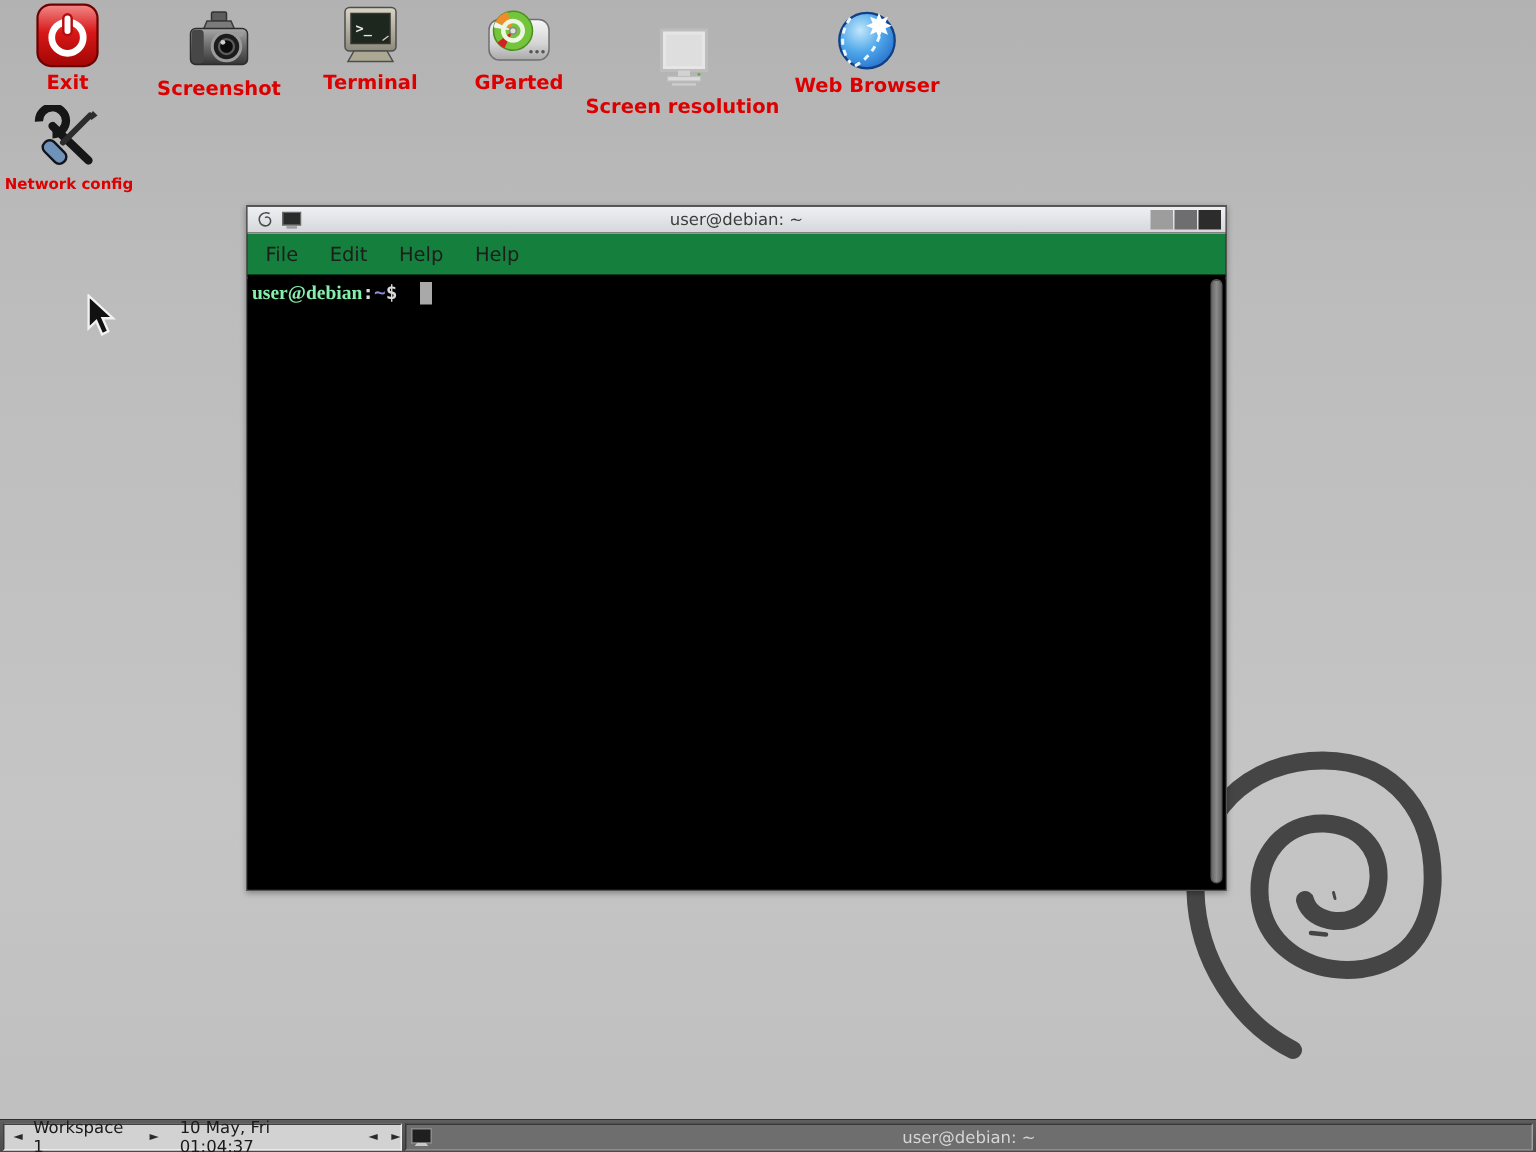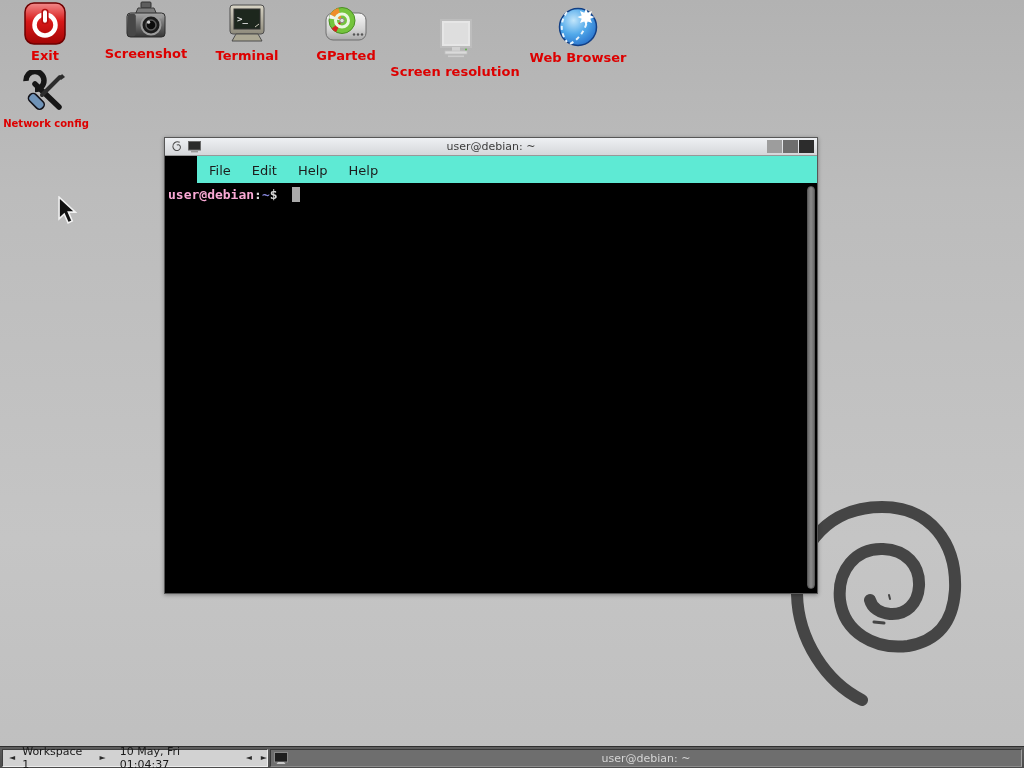--- a/index.html
+++ b/index.html
@@ -32,33 +32,33 @@
     font-size:11px; color:#3c3c3c;
   }
   .tb-ic { margin-right:5px; display:inline-flex; }
   .winbtns { position:absolute; right:3px; top:2px; display:flex; gap:1px; }
   .winbtn { width:15px; height:13px; border:none; padding:0; cursor:default; }
   .winbtn.min { background:#9d9d9d; }
   .winbtn.max { background:#6e6e6e; }
   .winbtn.close { background:#2c2c2c; }
 
   .menubar {
-    height:30px; background:#5eead4; border-bottom:1px solid #b3b3b3;
+    height:30px; background:#15803d; border-bottom:1px solid #b3b3b3;
     display:flex; align-items:center; padding-left:12px; gap:21px;
-    font-size:13px; color:#1d1d1d;margin-left:32px;
+    font-size:13px; color:#1d1d1d;
   }
   .menubar span { cursor:default; }
 
   .termarea {
     position:absolute; left:0; right:0; top:45px; bottom:0; background:#000;
     font-family:"DejaVu Sans Mono", monospace; font-size:13px; font-weight:bold;
     padding:4px 3px; color:#d9d9d9;
   }
   .promptline { display:flex; align-items:center; white-space:pre; }
-  .p-user { color:#f9a8d4; }
+  .p-user { color:#86efac;font-family:Liberation Serif, serif; }
   .p-cwd  { color:#8888dd; }
   .cursor { display:inline-block; width:8px; height:15px; background:#a9a9a9; margin-left:7px; }
 
   .scrollbar {
     position:absolute; right:1px; top:46px; bottom:2px; width:10px; background:#000;
   }
   .scroll-thumb {
     position:absolute; left:1px; right:1px; top:2px; bottom:2px;
     background:linear-gradient(90deg,#6a6a6a,#8a8a8a,#6a6a6a);
     border:1px solid #585858; border-radius:5px;
@@ -108,21 +108,21 @@
       </linearGradient>
         </defs>
       <rect x="2" y="1" width="40" height="41" rx="9" fill="url(#gRed)" stroke="#6e0000" stroke-width="1.5"></rect>
       <circle cx="22" cy="23" r="10.5" fill="none" stroke="#ffffff" stroke-width="4.5"></circle>
       <rect x="19.2" y="7.5" width="5.6" height="14" rx="2.8" fill="#ffffff" stroke="#b40d0d" stroke-width="1.6"></rect>
     </svg>
   </div>
   <div class="lbl">Exit</div>
 </div>
 
-<div class="dicon" style="left:91px; top:0; width:110px;">
+<div class="dicon" style="left:91px; top:6px; width:110px;">
   <div class="img">
     <svg width="46" height="46" viewBox="0 0 46 46">
       <defs>
           <linearGradient id="gCam" x1="0" y1="0" x2="0" y2="1">
         <stop offset="0" stop-color="#a8a8a8"></stop>
             <stop offset="0.5" stop-color="#6a6a6a"></stop>
             <stop offset="1" stop-color="#353535"></stop>
       </linearGradient>
         </defs>
       <rect x="18" y="2" width="10" height="6" rx="1" fill="#5d5d5d" stroke="#333"></rect>

